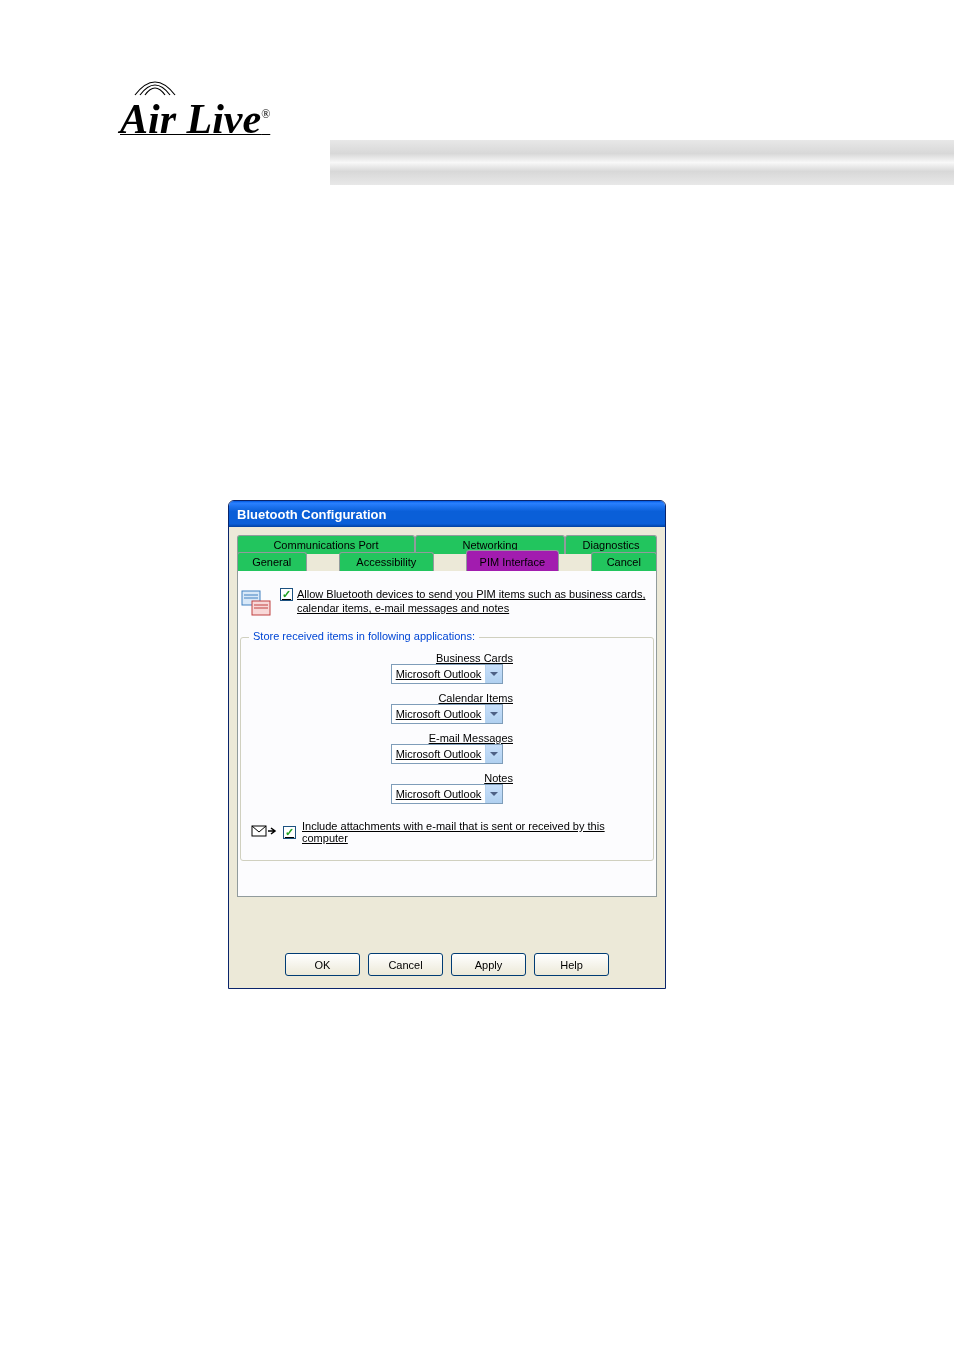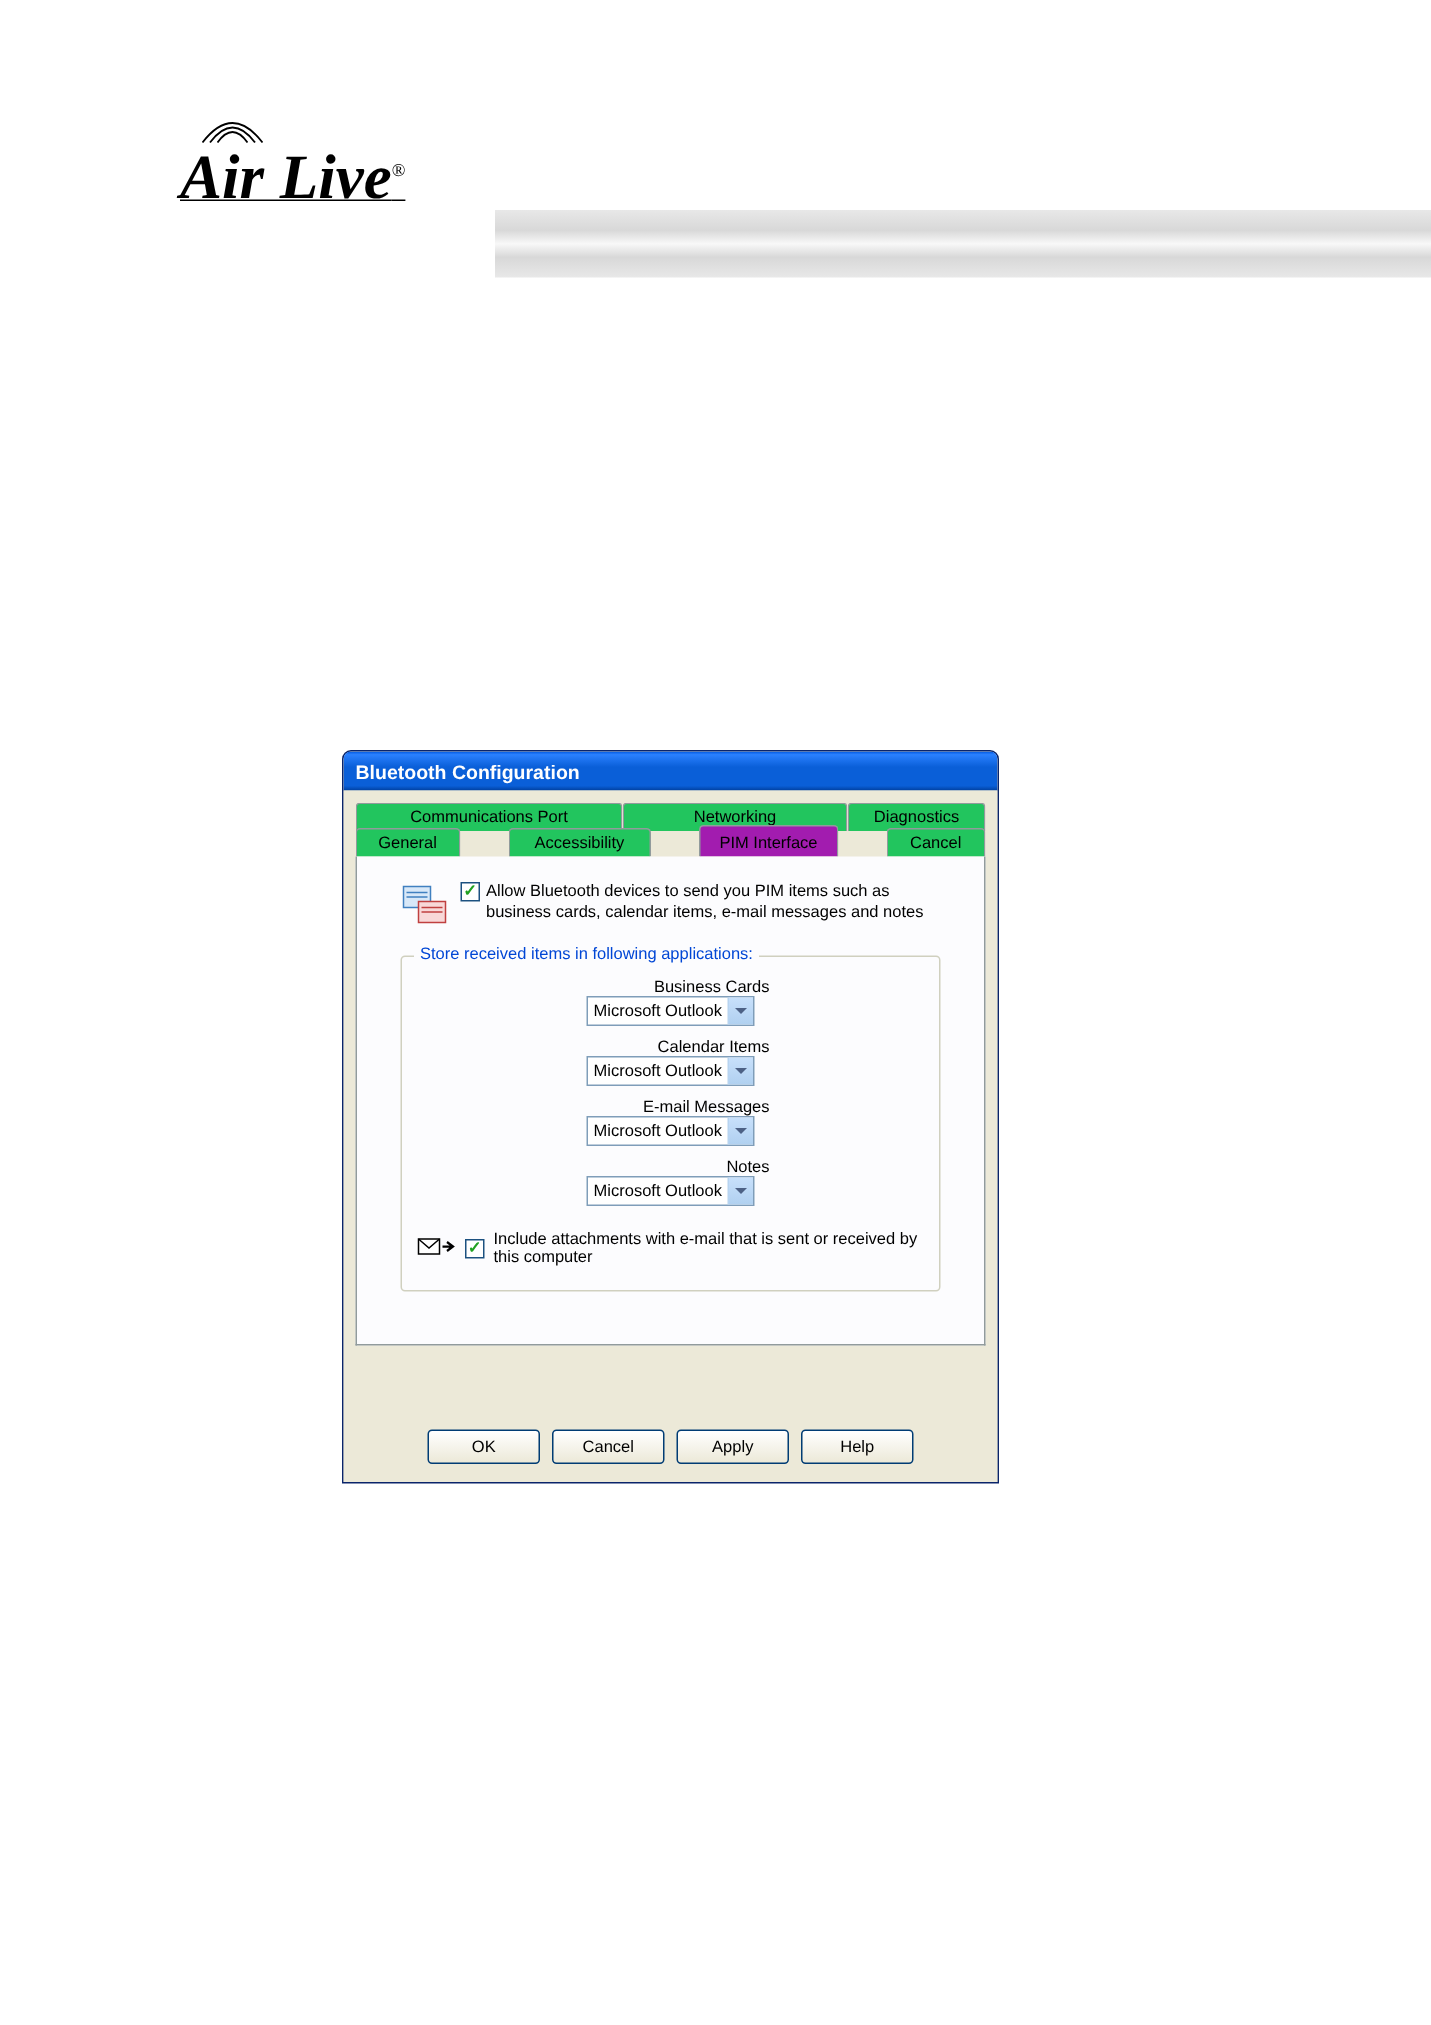--- a/index.html
+++ b/index.html
@@ -104,25 +104,26 @@
       background: #a21caf;
       position: relative;
       padding-top: 5px;
       margin-top: -2px;
       z-index: 3;
     }
     .tab-content {
       background: #fcfcfe;
       border: 1px solid #919b9c;
       border-top: none;
-      padding: 16px 29px;
+      padding: 16px 2px;
       min-height: 326px;
       position: relative;
       z-index: 2;
       margin-top: 0;
+      text-decoration: underline;
     }
     .allow-row {
       display: flex;
       align-items: flex-start;
       gap: 8px;
       margin-bottom: 18px;
     }
     .pim-icon {
       width: 32px;
       height: 32px;

